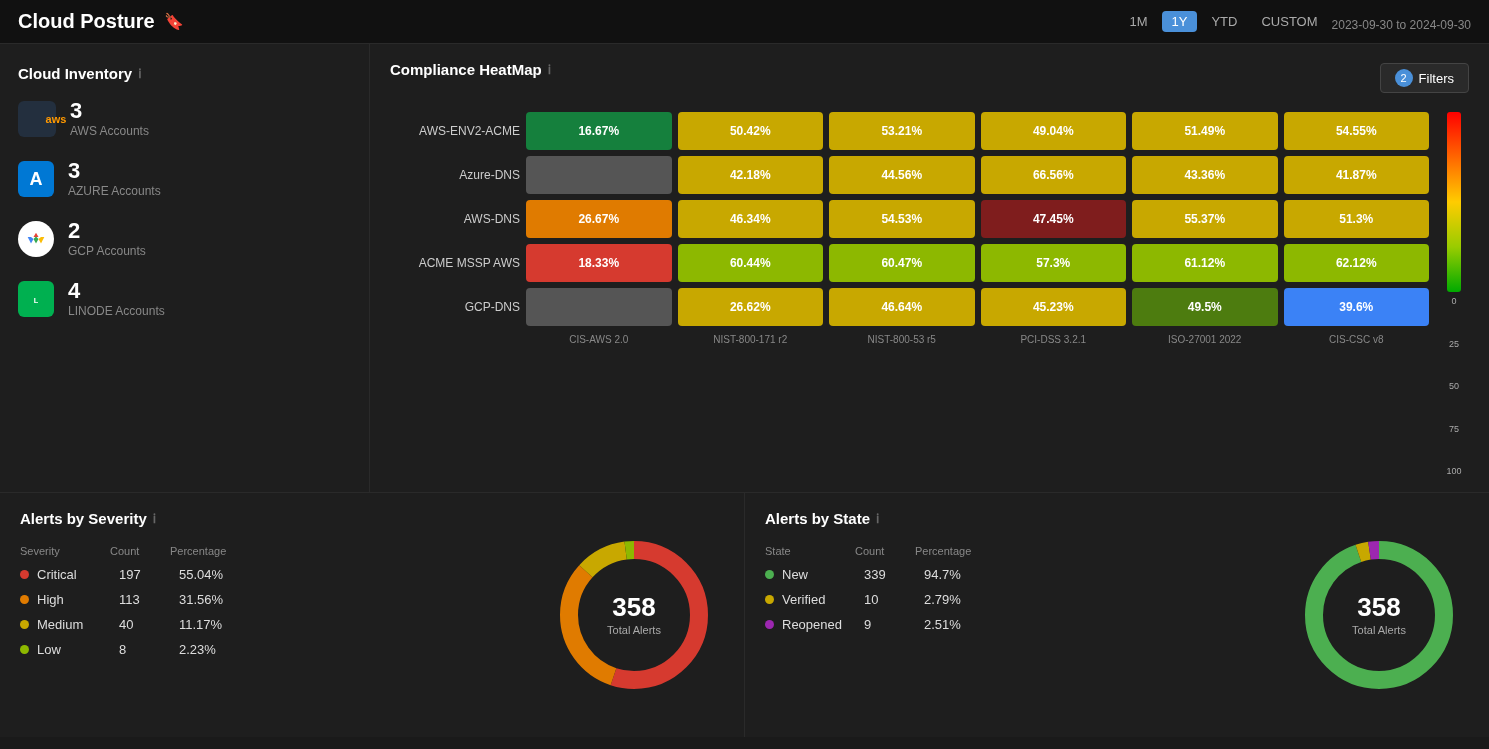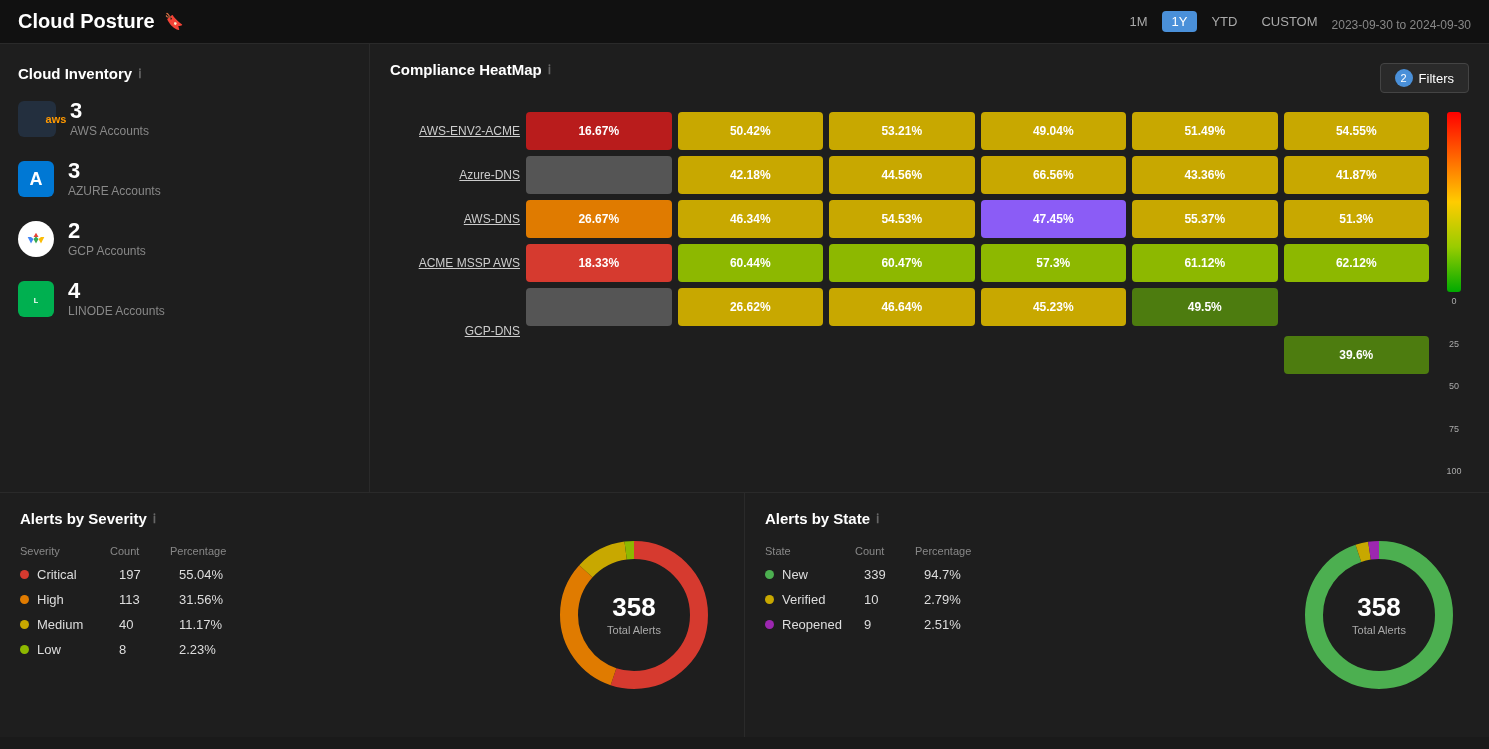--- a/index.html
+++ b/index.html
@@ -176,21 +176,20 @@
       align-items: center;
       margin-bottom: 6px;
       gap: 6px;
     }
     .row-label {
       width: 130px;
       font-size: 12px;
       color: #ccc;
       text-align: right;
       flex-shrink: 0;
-      text-decoration: underline;
     }
     .heatmap-cells {
       display: flex;
       gap: 6px;
       flex: 1;
     }
     .heatmap-cell {
       flex: 1;
       height: 38px;
       border-radius: 4px;
@@ -406,21 +405,21 @@
           <span>Filters</span>
         </button>
       </div>
 
       <div class="heatmap-container">
         <div class="heatmap-grid" id="heatmap-grid">
 
         <div class="heatmap-row">
               <div class="row-label">AWS-ENV2-ACME</div>
               <div class="heatmap-cells">
-                <div class="heatmap-cell" style="background: #b91c1c;">16.67%</div>
+                <div class="heatmap-cell" style="background: #15803d;">16.67%</div>
                 <div class="heatmap-cell" style="background: rgb(200, 168, 0);">50.42%</div>
                 <div class="heatmap-cell" style="background: rgb(200, 168, 0);">53.21%</div>
                 <div class="heatmap-cell" style="background: rgb(200, 168, 0);">49.04%</div>
                 <div class="heatmap-cell" style="background: rgb(200, 168, 0);">51.49%</div>
                 <div class="heatmap-cell" style="background: rgb(200, 168, 0);">54.55%</div>
               </div>
             </div>
             <div class="heatmap-row">
               <div class="row-label">Azure-DNS</div>
               <div class="heatmap-cells">
@@ -431,21 +430,21 @@
                 <div class="heatmap-cell" style="background: rgb(200, 168, 0);">43.36%</div>
                 <div class="heatmap-cell" style="background: rgb(200, 168, 0);">41.87%</div>
               </div>
             </div>
             <div class="heatmap-row">
               <div class="row-label">AWS-DNS</div>
               <div class="heatmap-cells">
                 <div class="heatmap-cell" style="background: rgb(224, 123, 0);">26.67%</div>
                 <div class="heatmap-cell" style="background: rgb(200, 168, 0);">46.34%</div>
                 <div class="heatmap-cell" style="background: rgb(200, 168, 0);">54.53%</div>
-                <div class="heatmap-cell" style="background: #8b5cf6;">47.45%</div>
+                <div class="heatmap-cell" style="background: #7f1d1d;">47.45%</div>
                 <div class="heatmap-cell" style="background: rgb(200, 168, 0);">55.37%</div>
                 <div class="heatmap-cell" style="background: rgb(200, 168, 0);">51.3%</div>
               </div>
             </div>
             <div class="heatmap-row">
               <div class="row-label">ACME MSSP AWS</div>
               <div class="heatmap-cells">
                 <div class="heatmap-cell" style="background: rgb(214, 58, 47);">18.33%</div>
                 <div class="heatmap-cell" style="background: rgb(141, 184, 0);">60.44%</div>
                 <div class="heatmap-cell" style="background: rgb(141, 184, 0);">60.47%</div>
@@ -455,22 +454,30 @@
               </div>
             </div>
             <div class="heatmap-row">
               <div class="row-label">GCP-DNS</div>
               <div class="heatmap-cells">
                 <div class="heatmap-cell" style="background: rgb(85, 85, 85);"></div>
                 <div class="heatmap-cell" style="background: rgb(200, 168, 0);">26.62%</div>
                 <div class="heatmap-cell" style="background: rgb(200, 168, 0);">46.64%</div>
                 <div class="heatmap-cell" style="background: rgb(200, 168, 0);">45.23%</div>
                 <div class="heatmap-cell" style="background: #4d7c0f;">49.5%</div>
-                <div class="heatmap-cell" style="background: #4d7c0f; margin-top: 48px;">39.6%</div>
+                <div class="heatmap-cell" style="background: #3b82f6;">39.6%</div>
               </div>
+            </div>
+            <div class="col-headers">
+              <div class="col-header">CIS-AWS 2.0</div>
+              <div class="col-header">NIST-800-171 r2</div>
+              <div class="col-header">NIST-800-53 r5</div>
+              <div class="col-header">PCI-DSS 3.2.1</div>
+              <div class="col-header">ISO-27001 2022</div>
+              <div class="col-header">CIS-CSC v8</div>
             </div>
           </div>
         <div class="legend">
           <div class="legend-gradient"></div>
           <div class="legend-labels">
             <span>0</span>
             <span>25</span>
             <span>50</span>
             <span>75</span>
             <span>100</span>

